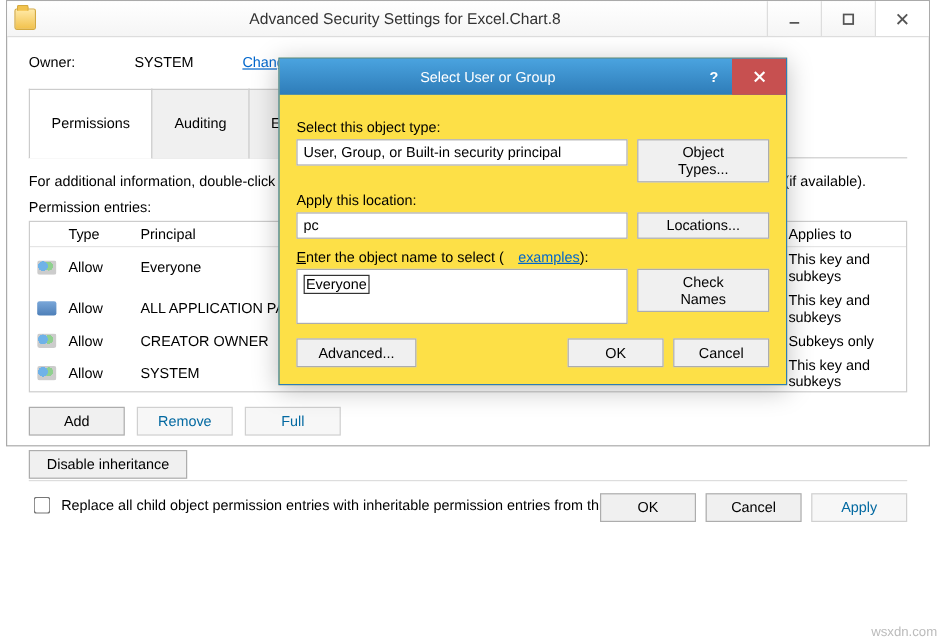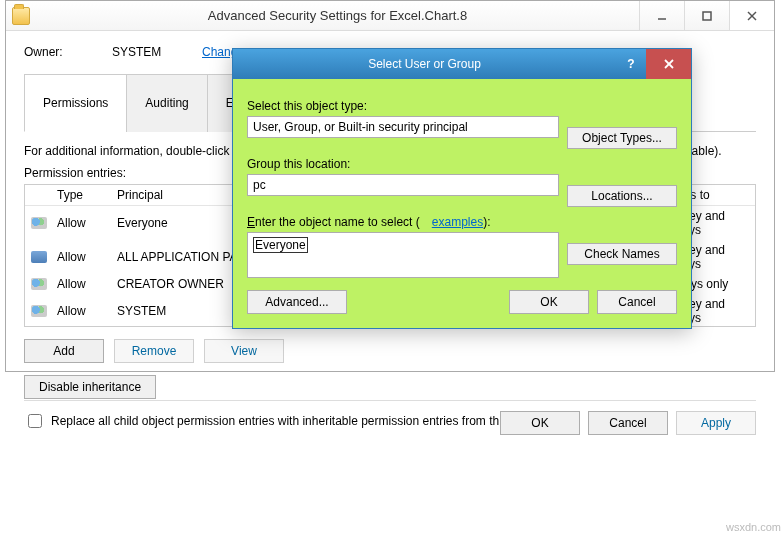--- a/index.html
+++ b/index.html
@@ -47,33 +47,33 @@
     .tbody{height:120px;overflow:hidden;}
     .btnrow{display:flex;gap:10px;margin-top:12px;}
     .btn{min-width:80px;padding:4px 14px;background:#f0f0f0;border:1px solid #adadad;text-align:center;cursor:pointer;}
     .btn:disabled,.btn.disabled{color:#0369a1;border-color:#d0d0d0;background:#f7f7f7;}
     .chkrow{display:flex;align-items:center;gap:6px;margin-top:12px;}
     .chkrow input{width:14px;height:14px;}
 
     .footer{position:absolute;bottom:10px;right:18px;display:flex;gap:8px;border-top:1px solid #ddd;padding-top:10px;width:calc(100% - 36px);justify-content:flex-end;}
 
     
-    .dialog { position:absolute; left:232px; top:48px; width:460px; background:#bef264; border:1px solid #2e7cb8; box-shadow:0 4px 20px rgba(0,0,0,.25);}
+    .dialog { position:absolute; left:232px; top:48px; width:424px; background:#fde047; border:1px solid #2e7cb8; box-shadow:0 4px 20px rgba(0,0,0,.25);}
     .dlg-title{height:30px;background:linear-gradient(#4aa3df,#2e7cb8);color:#fff;display:flex;align-items:center;font-size:13px;}
     .dlg-title .t{flex:1;text-align:center;}
     .dlg-help{width:30px;text-align:center;color:#fff;font-weight:bold;}
     .dlg-close{width:45px;background:#c75050;display:flex;align-items:center;justify-content:center;height:100%;}
     .dlg-close svg{stroke:#fff;}
     .dlg-body{padding:12px 14px;}
     .field-lbl{margin-top:8px;margin-bottom:3px;}
     .field-row{display:flex;gap:8px;align-items:flex-start;}
     .txtbox{flex:1;border:1px solid #adadad;background:#fff;padding:3px 5px;min-height:20px;}
     .namebox{flex:1;border:1px solid #adadad;background:#fff;padding:4px 5px;height:46px;}
     .namebox span{border:1px solid #333;padding:0 1px;display:inline-block;line-height:14px;}
-    .sidebtn{width:110px;padding:3px 6px;background:#f0f0f0;border:1px solid #adadad;text-align:center;margin-top:11px;}
+    .sidebtn{width:110px;padding:3px 20px;background:#f0f0f0;border:1px solid #adadad;text-align:center;}
     .dlg-foot{display:flex;gap:8px;padding:0 14px 14px;align-items:center;}
     .dlg-foot .spacer{flex:1;}
 
     .watermark{position:absolute;right:0;bottom:4px;color:#bbb;font-size:11px;}
     .logo{position:absolute;left:325px;top:225px;opacity:.35;pointer-events:none;font-size:20px;color:#1a6aa0;font-weight:bold;letter-spacing:2px;}
     .logo small{font-size:8px;letter-spacing:1px;color:#777;display:block;}
   </style>
 </head>
 <body>
 
@@ -166,21 +166,21 @@
   <div class="td c-access">Full Control</div>
   <div class="td c-inherited">Parent Object</div>
   <div class="td c-applies">This key and subkeys</div>
           </div>
         </div>
     </div>
 
     <div class="btnrow">
       <button class="btn">Add</button>
       <button class="btn disabled">Remove</button>
-      <button class="btn disabled">View</button>
+      <button class="btn disabled">Full</button>
     </div>
 
     <div class="btnrow">
       <button class="btn" style="min-width:130px">Disable inheritance</button>
     </div>
 
     <div class="chkrow">
       <input type="checkbox" style="">
       <span>Replace all child object permission entries with inheritable permission entries from this object</span>
     </div>
@@ -214,21 +214,21 @@
         </svg>
       </div>
   </div>
   <div class="dlg-body">
     <div class="field-lbl">Select this object type:</div>
     <div class="field-row">
       <div class="txtbox">User, Group, or Built-in security principal</div>
       <button class="sidebtn">Object Types...</button>
     </div>
 
-    <div class="field-lbl">Group this location:</div>
+    <div class="field-lbl">Apply this location:</div>
     <div class="field-row">
       <div class="txtbox">pc</div>
       <button class="sidebtn">Locations...</button>
     </div>
 
     <div class="field-lbl">
       <span style="text-decoration:underline">E</span><span style="display:contents">nter the object name to select (</span><span class="link">examples</span><span>):</span>
     </div>
     <div class="field-row">
       <div class="namebox"><span>Everyone</span></div>

